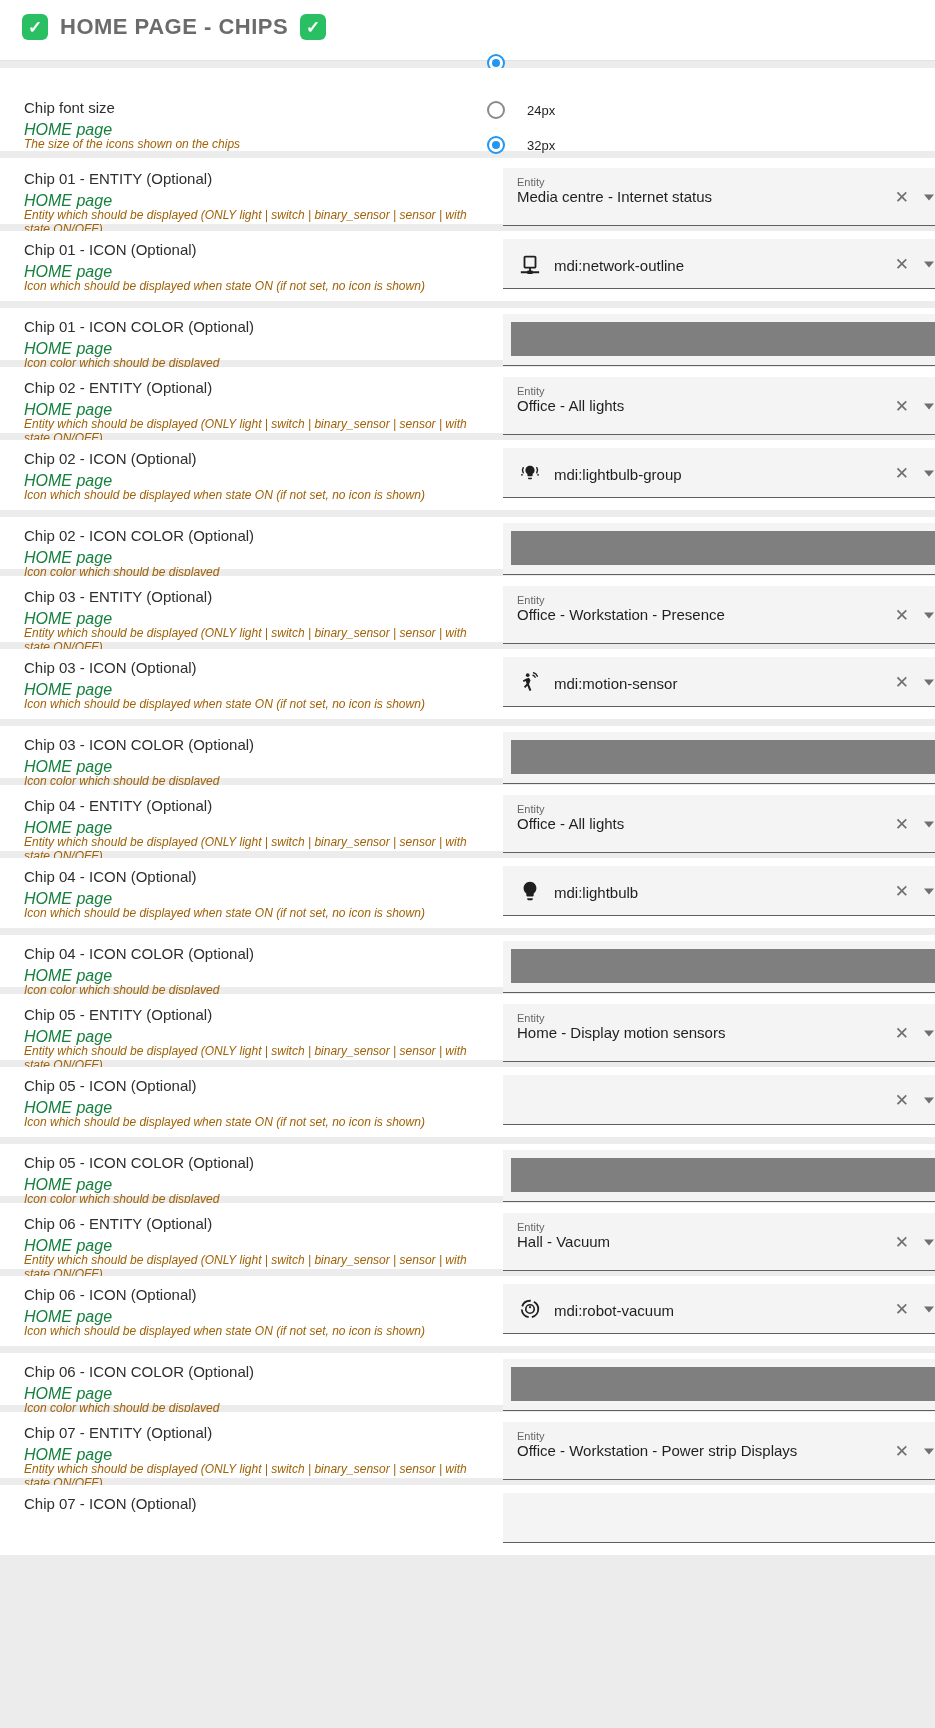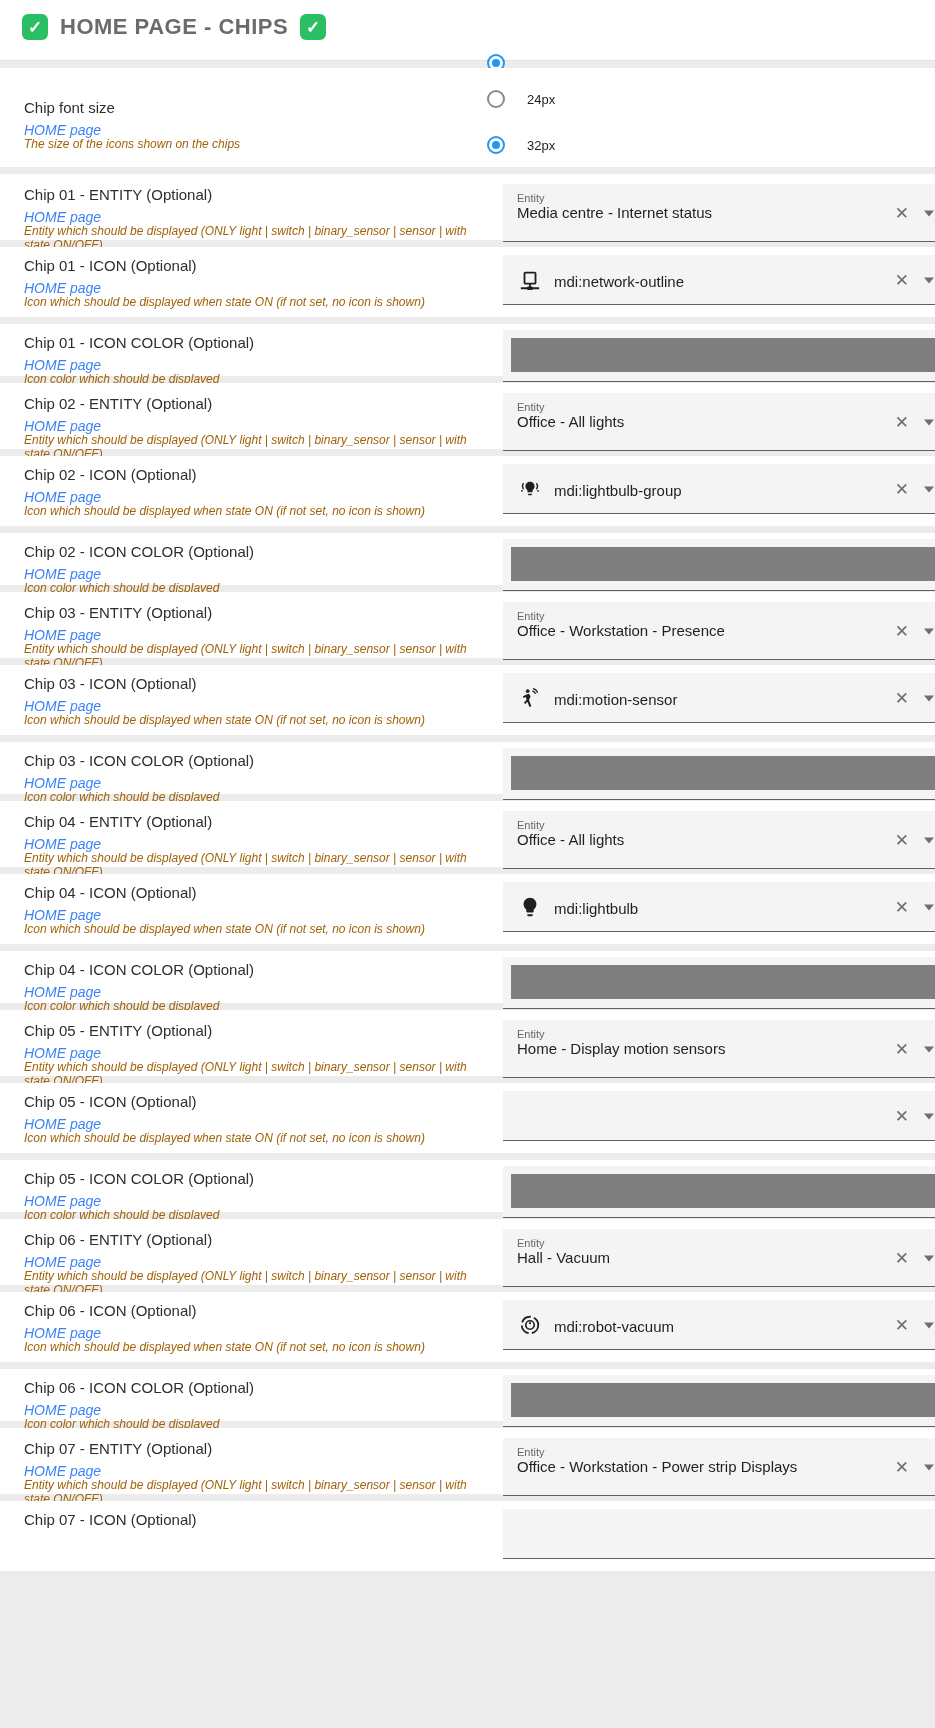--- a/index.html
+++ b/index.html
@@ -26,24 +26,24 @@
 
   
   .radio { width:18px; height:18px; border-radius:50%; border:2px solid #8a8a8a; background:#fff; display:inline-block; position:relative; }
   .radio.selected { border-color:#2196f3; }
   .radio.selected::after {
     content:""; position:absolute; left:3px; top:3px; width:8px; height:8px;
     border-radius:50%; background:#2196f3;
   }
 
   
-  .fontsize-card { height:99px; }
+  .fontsize-card { height:83px; }
   .left-block { position:absolute; left:24px; top:0; width:450px; }
   .row-title { font-size:15px; color:#2e2e2e; }
-  .row-sub { font-size:14px; font-style:italic; color:#3b82f6; margin-top:7px; line-height:14px; }
+  .row-sub { font-size:16px; font-style:italic; color:#15803d; margin-top:7px; line-height:14px; }
   .row-desc { font-size:12px; font-style:italic; color:#a16207; line-height:14px; }
   .fontsize-card .left-block { top:31px; }
   .radio-option { position:absolute; left:487px; display:flex; align-items:center; gap:22px; }
   .radio-label { font-size:13px; color:#1f1f1f; }
 
   
   .row-entity { height:66px; }
   .row-icon { height:70px; }
   .row-color { height:52px; }
   .row-entity .left-block { top:12px; }
@@ -86,21 +86,21 @@
   <span class="radio selected header-radio"></span>
 </div>
 <div class="gap"></div>
 
 <div class="card fontsize-card">
   <div class="left-block">
     <div class="row-title">Chip font size</div>
     <div class="row-sub">HOME page</div>
     <div class="row-desc">The size of the icons shown on the chips</div>
   </div>
-  <div class="radio-option" style="top:22px;">
+  <div class="radio-option" style="top:33px;">
     <span class="radio"></span>
     <span class="radio-label">24px</span>
   </div>
   <div class="radio-option" style="top:68px;">
     <span class="radio selected"></span>
     <span class="radio-label">32px</span>
   </div>
 </div>
 <div class="gap"></div>
 

